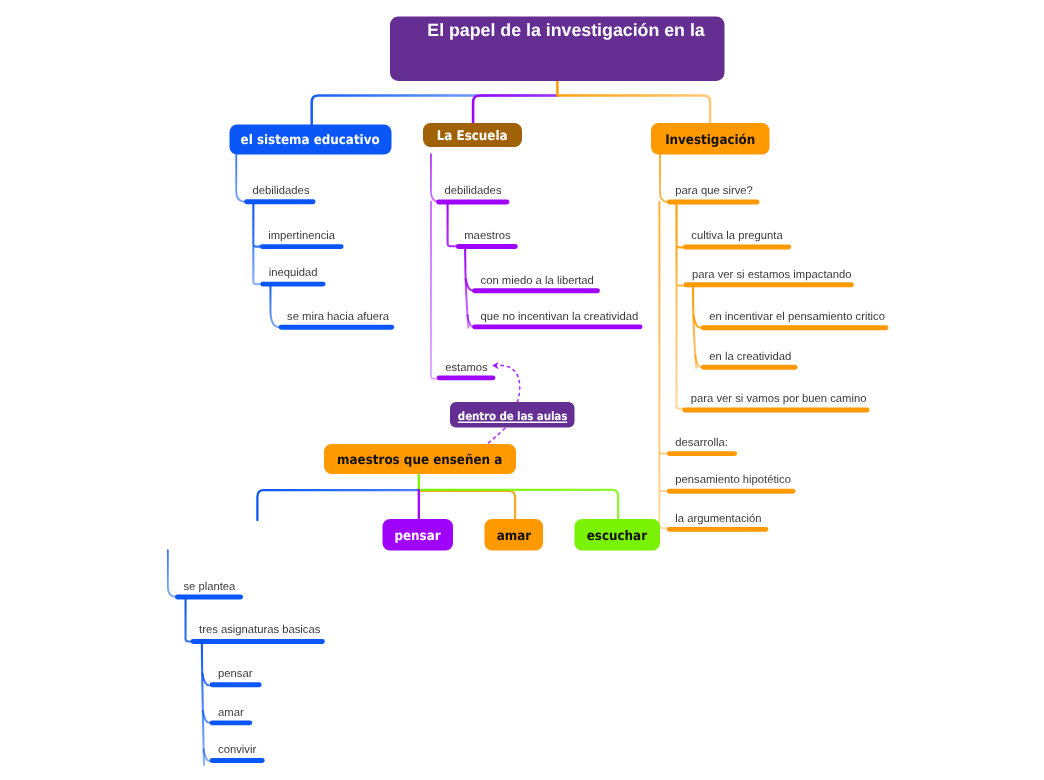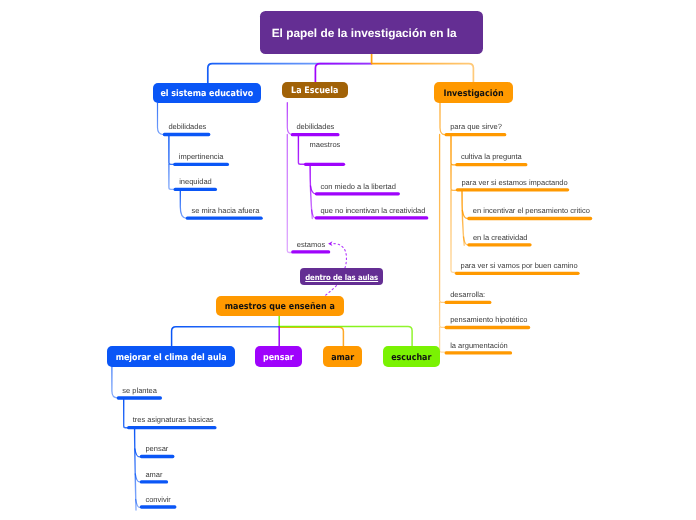--- a/index.html
+++ b/index.html
@@ -7,21 +7,21 @@
   body{width:696px;height:520px;background:#ffffff;overflow:hidden;
        font-family:"Liberation Sans",sans-serif;
        -webkit-font-smoothing:antialiased;
        text-rendering:geometricPrecision;}
   #canvas{position:relative;width:696px;height:520px;background:#ffffff;}
   svg#links{position:absolute;left:0;top:0;width:696px;height:520px;}
   .node{position:absolute;border-radius:5px;display:flex;align-items:center;
         justify-content:center;font-weight:bold;white-space:nowrap;line-height:1;
         box-sizing:border-box;font-family:"DejaVu Sans",sans-serif;
         font-stretch:condensed;font-size:8.85px;padding-top:3px;}
-  #root-node{position:absolute;border-radius:5.5px;display:flex;flex-direction:column;
+  #root-node{position:absolute;border-radius:5.5px;display:flex;flex-direction:row;
         justify-content:center;box-sizing:border-box;padding-left:11.7px;padding-top:2.5px;}
   #root-node .rl{font-weight:bold;color:#fff;font-size:11.85px;line-height:12.4px;
         white-space:nowrap;font-family:"Liberation Sans",sans-serif;}
   .leaf-label{position:absolute;white-space:nowrap;font-size:7.5px;color:#3a3a3a;
         line-height:9px;font-family:"Liberation Sans",sans-serif;}
 </style>
 </head>
 <body>
 
 <div id="canvas">
@@ -227,38 +227,35 @@
     </div>
     <div class="node" style="left: 434px; top: 82.4px; width: 79px; height: 20.5px; background: rgb(255, 153, 0); color: rgb(17, 17, 17); align-items: center;">
       <span>Investigación</span>
     </div>
     <div class="node" style="left: 300.1px; top: 267.8px; width: 83.2px; height: 17.4px; background: rgb(100, 46, 147); color: rgb(255, 255, 255); font-size: 7.7px; border-radius: 4px; letter-spacing: -0.1px; text-decoration: underline;">
       <span>dentro de las aulas</span>
     </div>
     <div class="node" style="left: 215.9px; top: 296.2px; width: 127.8px; height: 19.8px; background: rgb(255, 153, 0); color: rgb(17, 17, 17);">
       <span>maestros que enseñen a</span>
     </div>
-    <div class="node" style="left: 107.1px; top: 346.3px; width: 128.2px; height: 20.6px; background: rgb(10, 86, 246); color: rgb(255, 255, 255);">
-      <span>mejorar el clima del aula</span>
-    </div>
     <div class="node" style="left: 254.7px; top: 346.3px; width: 47.4px; height: 20.6px; background: rgb(159, 3, 252); color: rgb(255, 255, 255);">
       <span>pensar</span>
     </div>
     <div class="node" style="left: 322.9px; top: 346.3px; width: 39.5px; height: 20.6px; background: rgb(255, 153, 0); color: rgb(17, 17, 17);">
       <span>amar</span>
     </div>
     <div class="node" style="left: 382.7px; top: 346.3px; width: 57.2px; height: 20.6px; background: rgb(122, 242, 3); color: rgb(17, 17, 17);">
       <span>escuchar</span>
     </div>
     <div class="leaf-label" style="left: 168.4px; top: 122.2px;">debilidades</div>
     <div class="leaf-label" style="left: 178.8px; top: 152.1px;">impertinencia</div>
     <div class="leaf-label" style="left: 179.2px; top: 177.1px;">inequidad</div>
     <div class="leaf-label" style="left: 191.4px; top: 205.9px;">se mira hacia afuera</div>
     <div class="leaf-label" style="left: 296.4px; top: 122.4px;">debilidades</div>
-    <div class="leaf-label" style="left: 309.5px; top: 140px;">maestros</div>
+    <div class="leaf-label" style="left: 309.5px; top: 152px;">maestros</div>
     <div class="leaf-label" style="left: 320.4px; top: 181.5px;">con miedo a la libertad</div>
     <div class="leaf-label" style="left: 320.4px; top: 205.6px;">que no incentivan la creatividad</div>
     <div class="leaf-label" style="left: 296.8px; top: 239.6px;">estamos</div>
     <div class="leaf-label" style="left: 450.2px; top: 122.4px;">para que sirve?</div>
     <div class="leaf-label" style="left: 460.9px; top: 152.4px;">cultiva la pregunta</div>
     <div class="leaf-label" style="left: 461.4px; top: 177.5px;">para ver si estamos impactando</div>
     <div class="leaf-label" style="left: 472.8px; top: 206.2px;">en incentivar el pensamiento critico</div>
     <div class="leaf-label" style="left: 472.9px; top: 232.5px;">en la creatividad</div>
     <div class="leaf-label" style="left: 460.5px; top: 261px;">para ver si vamos por buen camino</div>
     <div class="leaf-label" style="left: 450.2px; top: 290.1px;">desarrolla:</div>

